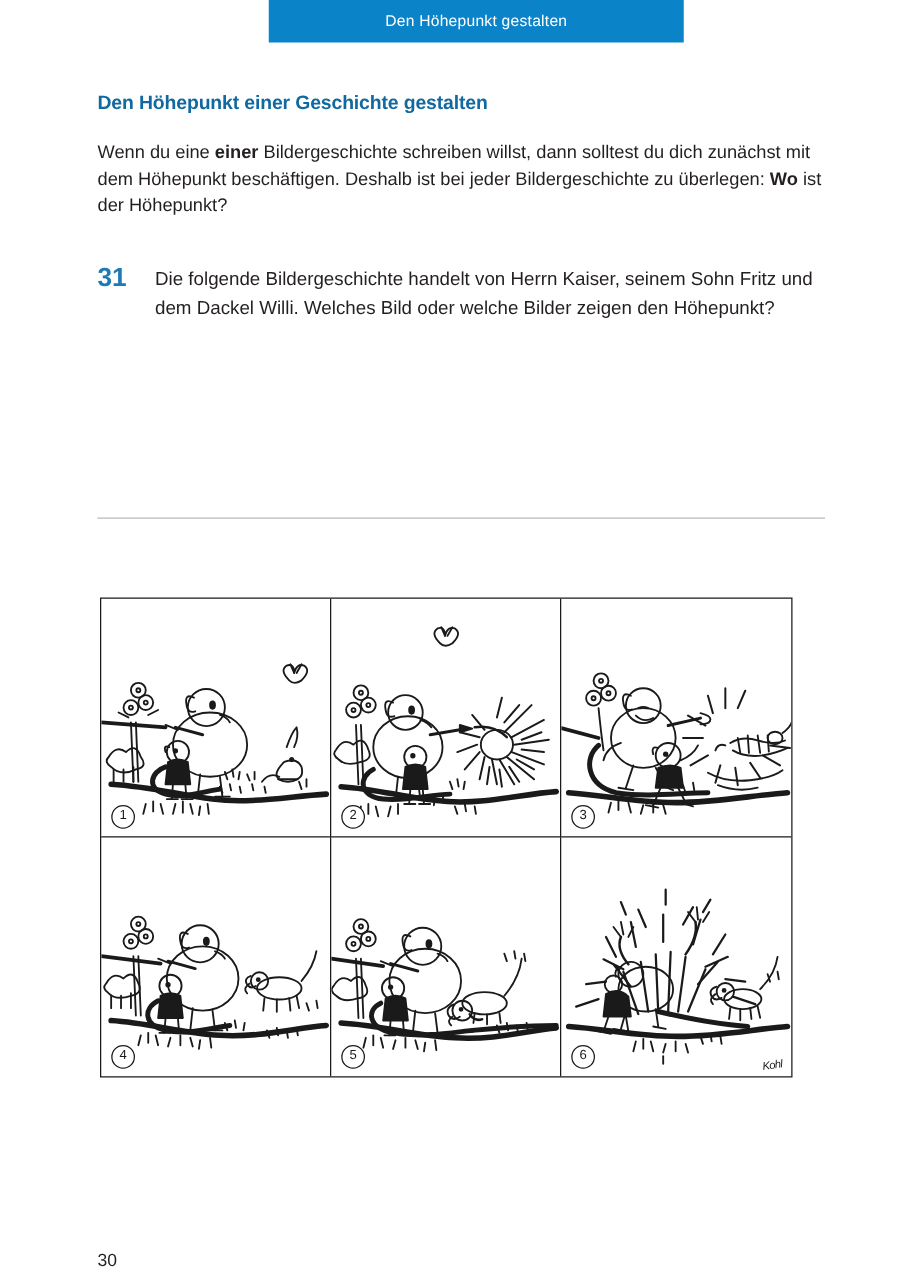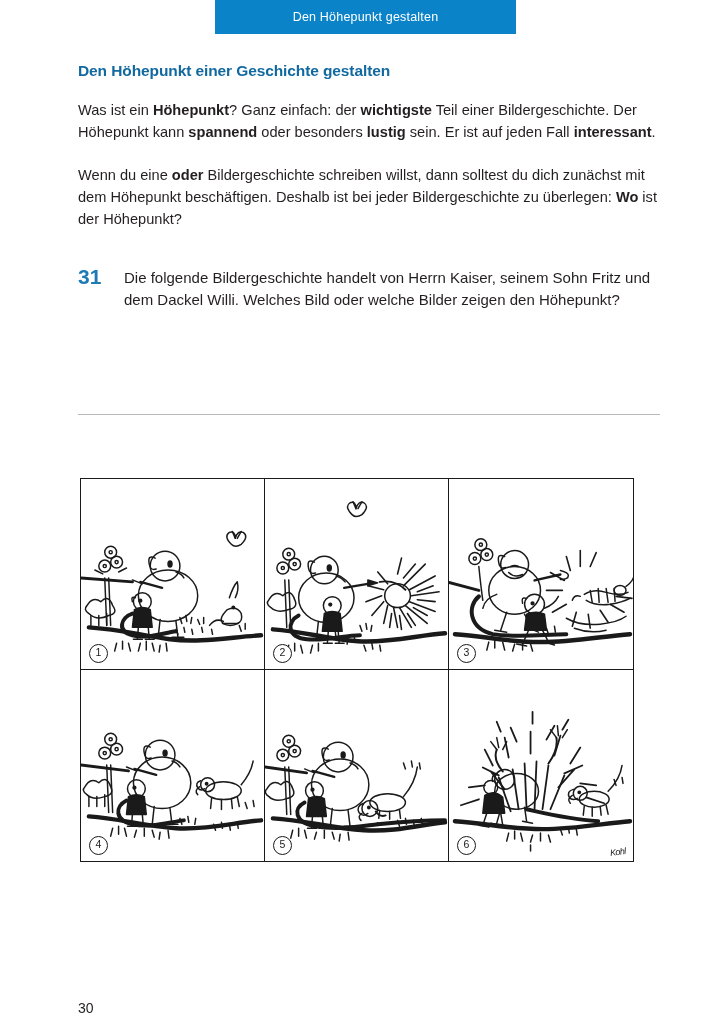--- a/index.html
+++ b/index.html
@@ -14,21 +14,21 @@
     font-family: "Liberation Sans", sans-serif;
     color: #231f20;
     overflow: hidden;
   }
 
   
   .header-banner {
     position: absolute;
     left: 215px;
     top: 0;
-    width: 301px;
+    width: 332px;
     height: 34px;
     background: #0b83c9;
     display: flex;
     align-items: center;
     justify-content: center;
   }
   .header-banner .banner-text {
     color: #ffffff;
     font-size: 12.5px;
     letter-spacing: 0.2px;
@@ -39,21 +39,21 @@
     position: absolute;
     left: 78px;
     top: 62px;
     width: 582px;
   }
 
   .section-heading {
     color: #12699f;
     font-size: 15.5px;
     font-weight: bold;
-    margin: 0 0 20px 0;
+    margin: 12px 0 20px 0;
     letter-spacing: -0.1px;
   }
 
   .body-par {
     font-size: 14.6px;
     line-height: 1.49;
     margin: 0 0 22px 0;
     color: #231f20;
   }
   .body-par b { font-weight: bold; }
@@ -163,23 +163,22 @@
 <body>
 
 <div class="header-banner">
   <span class="banner-text">Den Höhepunkt gestalten</span>
 </div>
 
 <div class="content">
 
   <h1 class="section-heading">Den Höhepunkt einer Geschichte gestalten</h1>
 
-  <p class="body-par">Was ist ein <b>Höhepunkt</b>? Ganz einfach: der <b>wichtigste</b> Teil einer Bildergeschichte. Der Höhepunkt kann <b>spannend</b> oder besonders <b>lustig</b> sein. Er ist auf jeden Fall <b>interessant</b>.</p>
-
-  <p class="body-par">Wenn du eine <b>oder</b> Bildergeschichte schreiben willst, dann solltest du dich zunächst mit dem Höhepunkt beschäftigen. Deshalb ist bei jeder Bildergeschichte zu überlegen: <b>Wo</b> ist der Höhepunkt?</p>
+
+  <p class="body-par">Wenn du eine <b>einer</b> Bildergeschichte schreiben willst, dann solltest du dich zunächst mit dem Höhepunkt beschäftigen. Deshalb ist bei jeder Bildergeschichte zu überlegen: <b>Wo</b> ist der Höhepunkt?</p>
 
   <div class="exercise">
     <div class="exercise-number">31</div>
     <div class="exercise-text">Die folgende Bildergeschichte handelt von Herrn Kaiser, seinem Sohn Fritz und dem Dackel Willi. Welches Bild oder welche Bilder zeigen den Höhepunkt?</div>
   </div>
 
 </div>
 
 <div class="divider"></div>
 

